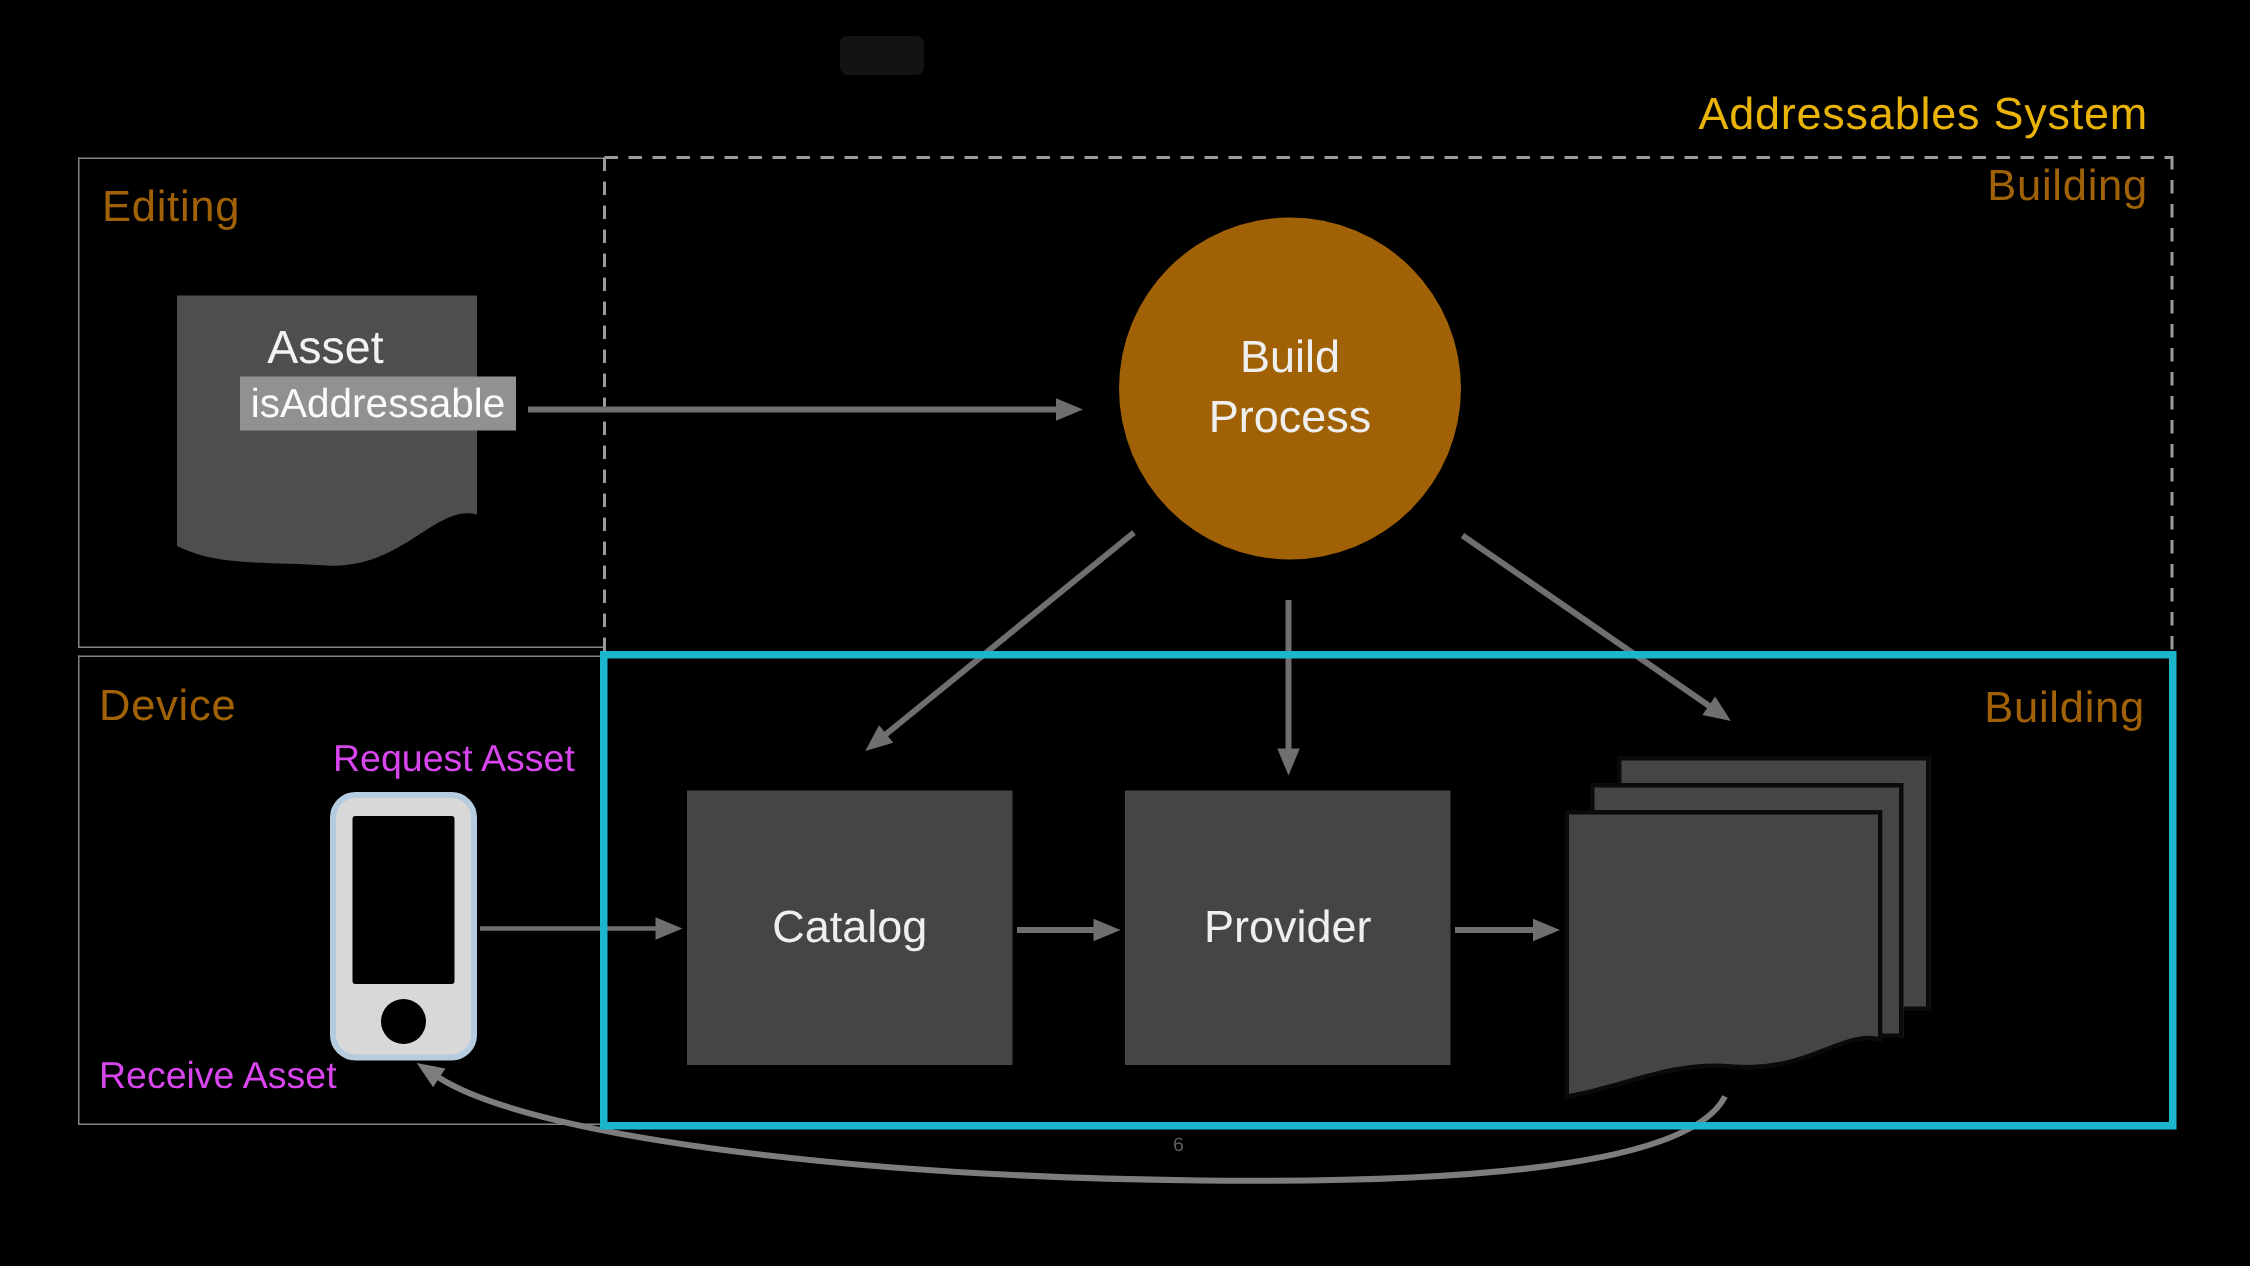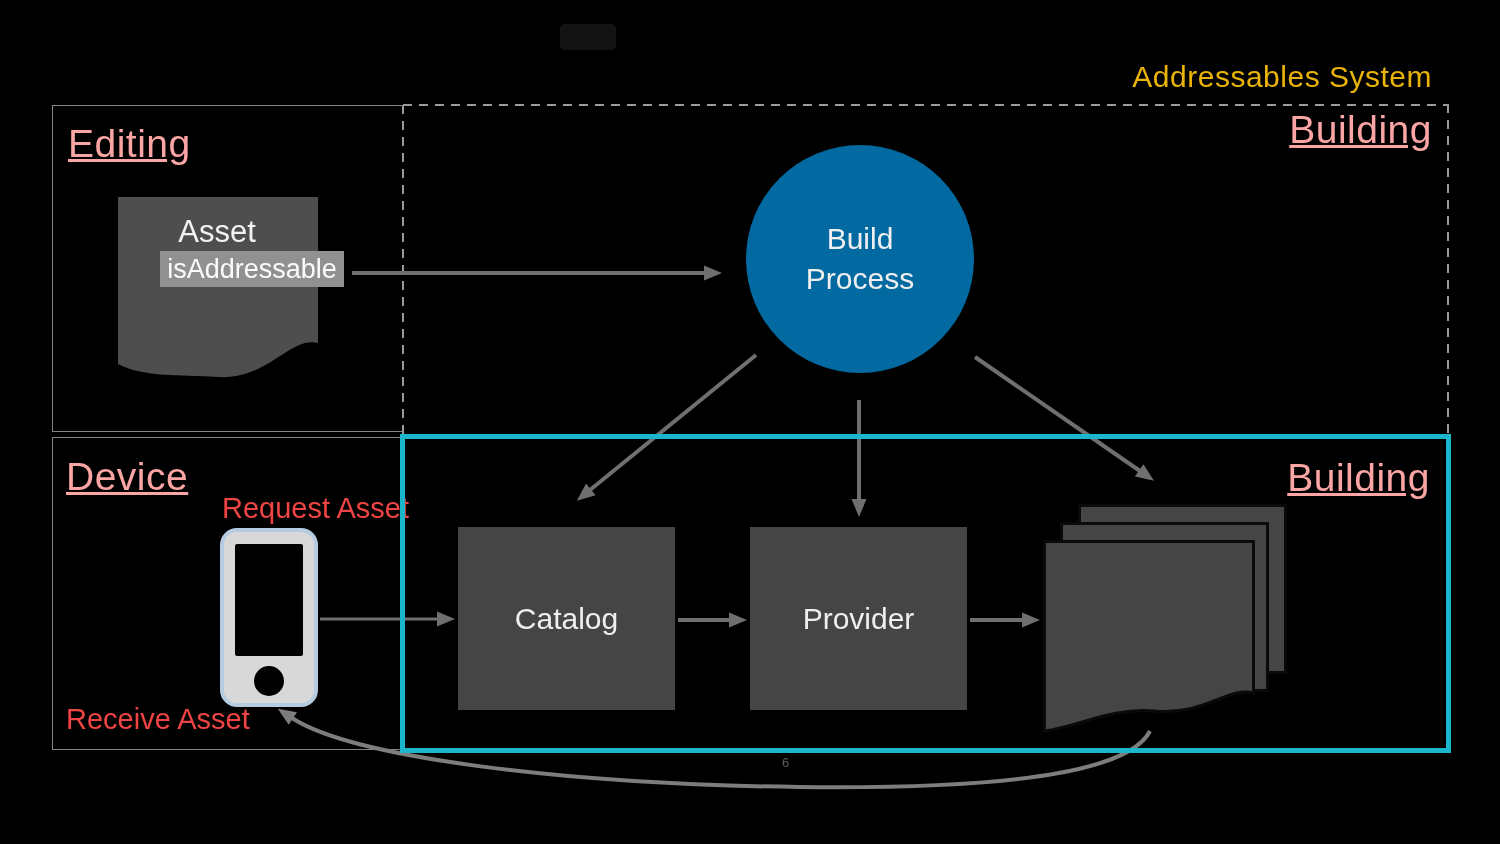--- a/index.html
+++ b/index.html
@@ -5,43 +5,43 @@
   html,body{margin:0;padding:0;background:#000;}
   .stage{
     position:relative;width:1500px;height:844px;background:#000;overflow:hidden;
     font-family:"Liberation Sans","DejaVu Sans",sans-serif;
   }
   .abs{position:absolute;}
   
   .title{
     position:absolute;right:68px;top:60px;font-size:30px;color:#eab308;letter-spacing:.5px;
   }
-  .section-label{font-size:39px;color:#fca5a5;letter-spacing:.5px;text-decoration:underline;}
+  .section-label{font-size:29px;color:#a16207;letter-spacing:.5px;}
   .node-label{font-size:30px;color:#efefef;text-align:center;}
-  .small-label{font-size:29px;color:#ef4444;}
+  .small-label{font-size:25px;color:#d946ef;}
   
   .frame{
     position:absolute;border:1px solid #848484;border-right:none;box-sizing:border-box;
   }
   .editing-frame{left:52px;top:105px;width:351px;height:327px;}
   .device-frame{left:52px;top:437px;width:351px;height:313px;}
   .artifacts-frame{
     position:absolute;left:400px;top:434px;width:1051px;height:319px;
     border:5px solid #1bb6cc;box-sizing:border-box;z-index:5;pointer-events:none;
   }
   
   svg.connectors{position:absolute;left:0;top:0;z-index:2;pointer-events:none;}
   
   .node-rect{position:absolute;background:#454545;z-index:3;}
   .catalog-box{left:458px;top:527px;width:217px;height:183px;text-decoration:underline;}
   .provider-box{left:750px;top:527px;width:217px;height:183px;}
   .box-text{position:absolute;left:0;top:0;width:100%;height:100%;display:flex;align-items:center;justify-content:center;}
   .build-circle{
     position:absolute;left:746px;top:145px;width:228px;height:228px;border-radius:50%;
-    background:#0369a1;z-index:3;display:flex;align-items:center;justify-content:center;
+    background:#a16207;z-index:3;display:flex;align-items:center;justify-content:center;
   }
   .build-circle .node-label{width:160px;line-height:1.32;}
   
   .asset-doc{left:117px;top:196px;z-index:3;}
   .asset-title{position:absolute;left:117px;top:214px;width:200px;text-align:center;font-size:31px;color:#f2f2f2;z-index:4;}
   .asset-property{
     position:absolute;left:128px;top:251px;width:184px;height:36px;background:#919191;
     color:#fbfbfb;font-size:27px;line-height:36px;text-align:center;z-index:4;margin-left:32px;
   }
   

